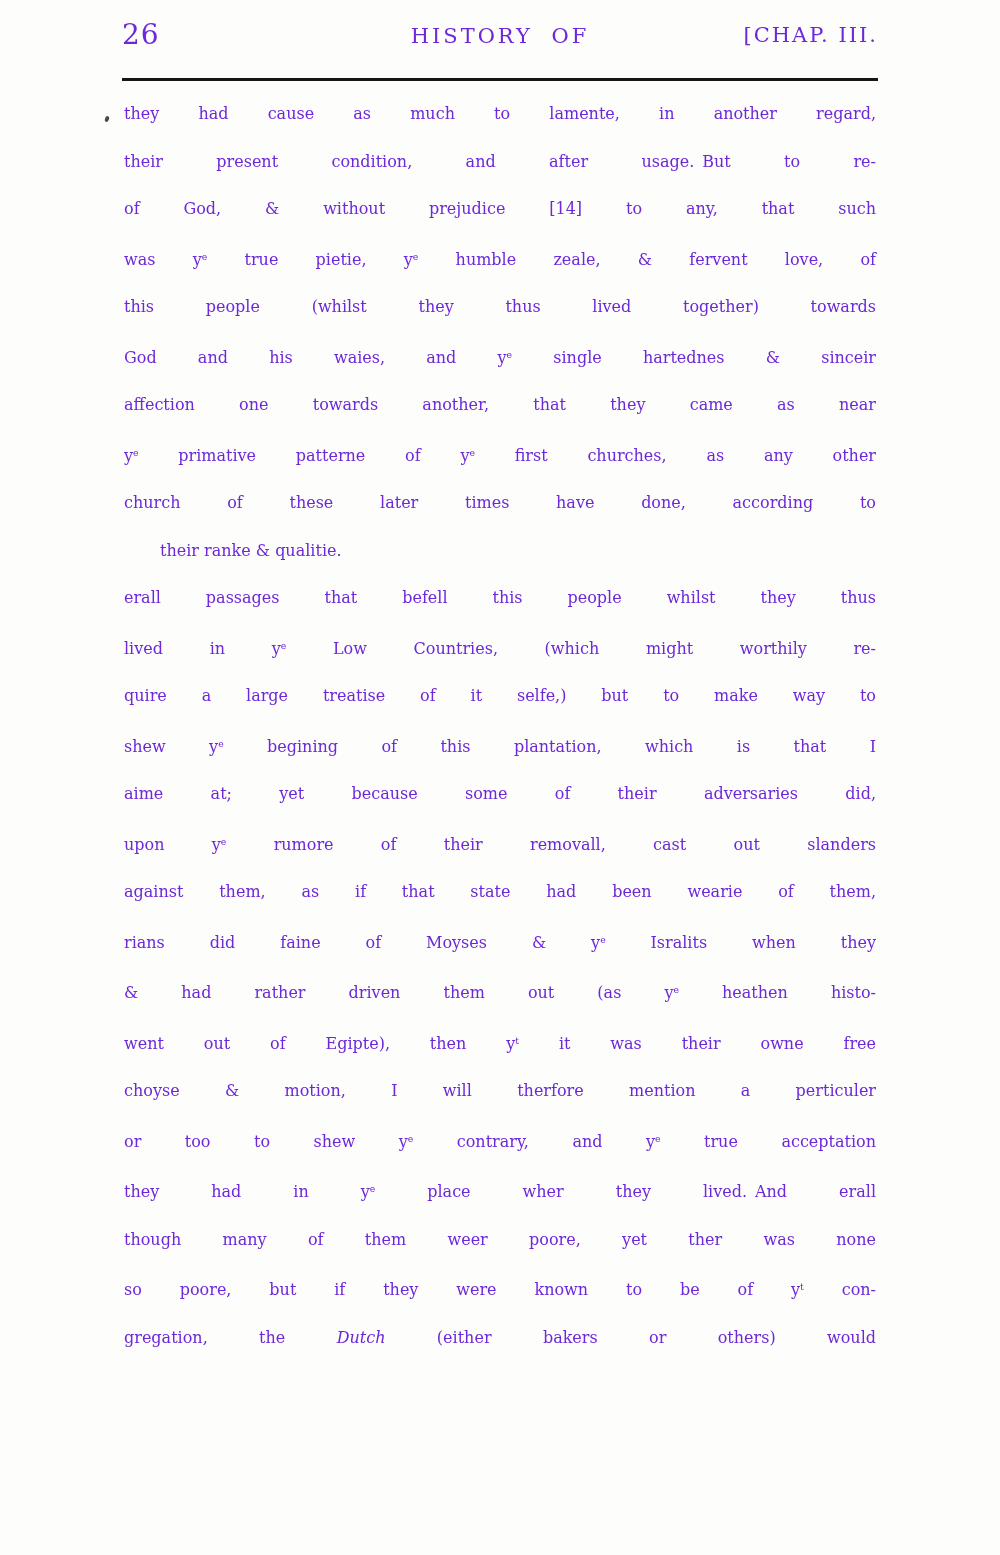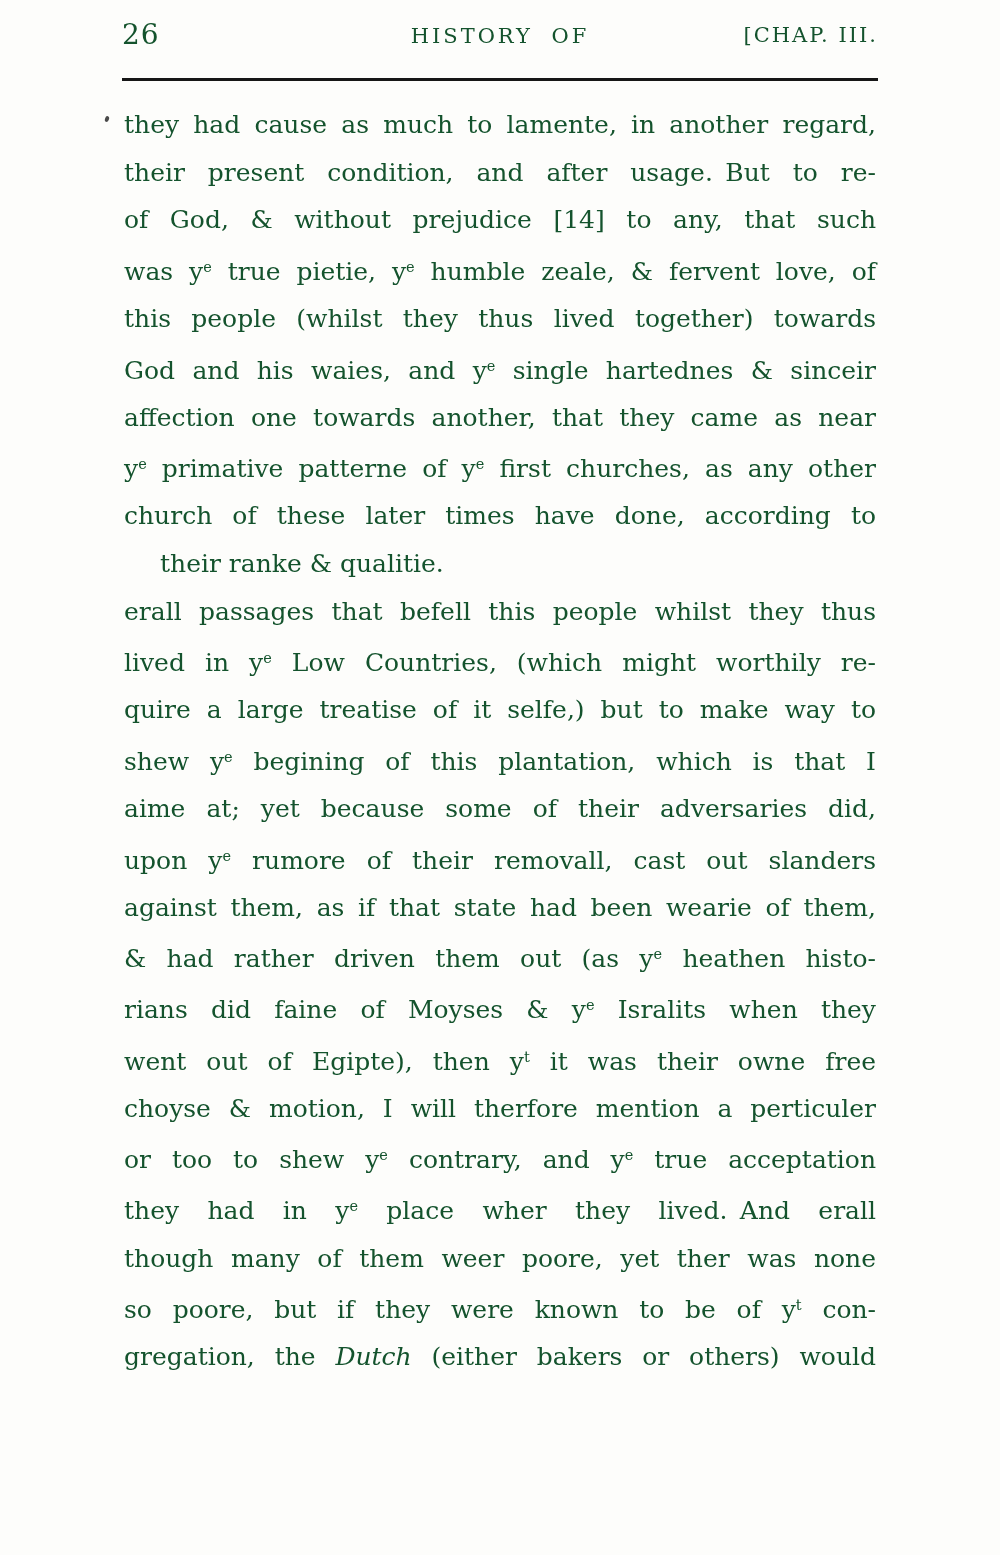--- a/index.html
+++ b/index.html
@@ -6,21 +6,21 @@
     margin: 0;
     padding: 0;
     background: #e9e9e6;
   }
   .page {
     position: relative;
     width: 1000px;
     height: 1555px;
     margin: 0;
     background: #fdfdfb;
-    color: #14532d;
+    color: #6d28d9;
     font-family: "DejaVu Serif", serif;
     overflow: hidden;
   }
   .header {
     position: absolute;
     top: 18px;
     left: 122px;
     right: 122px;
     height: 40px;
   }
@@ -62,24 +62,24 @@
     left: 105px;
     top: 116px;
     width: 4px;
     height: 6px;
     background: #4a4a4a;
     border-radius: 50%;
     transform: rotate(18deg);
   }
   .body-text {
     position: absolute;
-    top: 101px;
+    top: 90px;
     left: 124px;
     width: 752px;
-    font-size: 25px;
+    font-size: 16px;
     line-height: 47.6px;
   }
   .line {
     text-align: justify;
     text-align-last: justify;
     white-space: normal;
   }
   .line.no-just {
     text-align: left;
     text-align-last: left;
@@ -123,22 +123,22 @@
       <div class="line"><span>y</span><span class="sup">e</span><span> primative patterne of y</span><span class="sup">e</span><span> first churches, as any other</span></div>
       <div class="line"><span>church of these later times have done, according to</span></div>
       <div class="line no-just"><span>their ranke &amp; qualitie.</span></div>
       <div class="line"><span>erall passages that befell this people whilst they thus</span></div>
       <div class="line"><span>lived in y</span><span class="sup">e</span><span> Low Countries, (which might worthily re-</span></div>
       <div class="line"><span>quire a large treatise of it selfe,) but to make way to</span></div>
       <div class="line"><span>shew y</span><span class="sup">e</span><span> begining of this plantation, which is that I</span></div>
       <div class="line"><span>aime at; yet because some of their adversaries did,</span></div>
       <div class="line"><span>upon y</span><span class="sup">e</span><span> rumore of their removall, cast out slanders</span></div>
       <div class="line"><span>against them, as if that state had been wearie of them,</span></div>
+      <div class="line"><span>rians did faine of Moyses &amp; y</span><span class="sup">e</span><span> Isralits when they</span></div>
       <div class="line"><span>&amp; had rather driven them out (as y</span><span class="sup">e</span><span> heathen histo-</span></div>
-      <div class="line"><span>rians did faine of Moyses &amp; y</span><span class="sup">e</span><span> Isralits when they</span></div>
       <div class="line"><span>went out of Egipte), then y</span><span class="sup">t</span><span> it was their owne free</span></div>
       <div class="line"><span>choyse &amp; motion, I will therfore mention a perticuler</span></div>
       <div class="line"><span>or too to shew y</span><span class="sup">e</span><span> contrary, and y</span><span class="sup">e</span><span> true acceptation</span></div>
       <div class="line"><span>they had in y</span><span class="sup">e</span><span> place wher they lived. And erall</span></div>
       <div class="line"><span>though many of them weer poore, yet ther was none</span></div>
       <div class="line"><span>so poore, but if they were known to be of y</span><span class="sup">t</span><span> con-</span></div>
       <div class="line"><span>gregation, the </span><span class="ital">Dutch</span><span> (either bakers or others) would</span></div>
     </div>
 
 </div>

